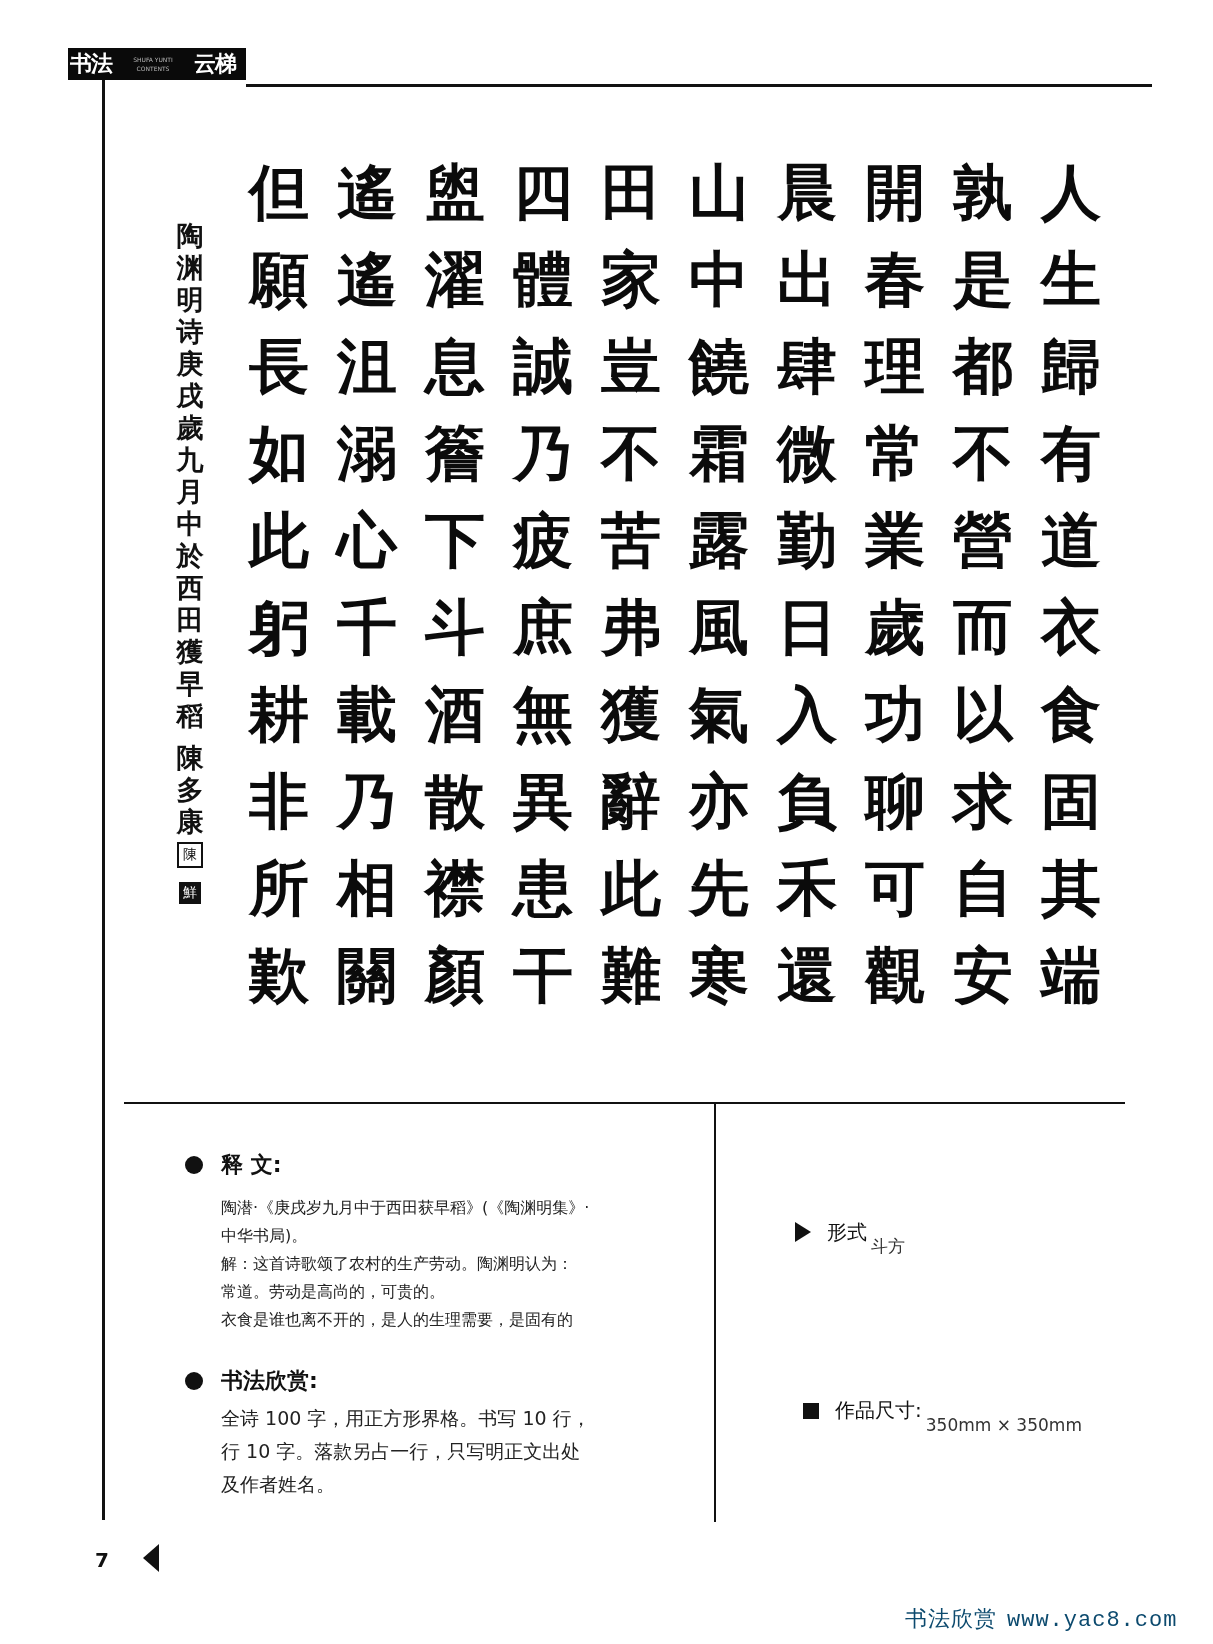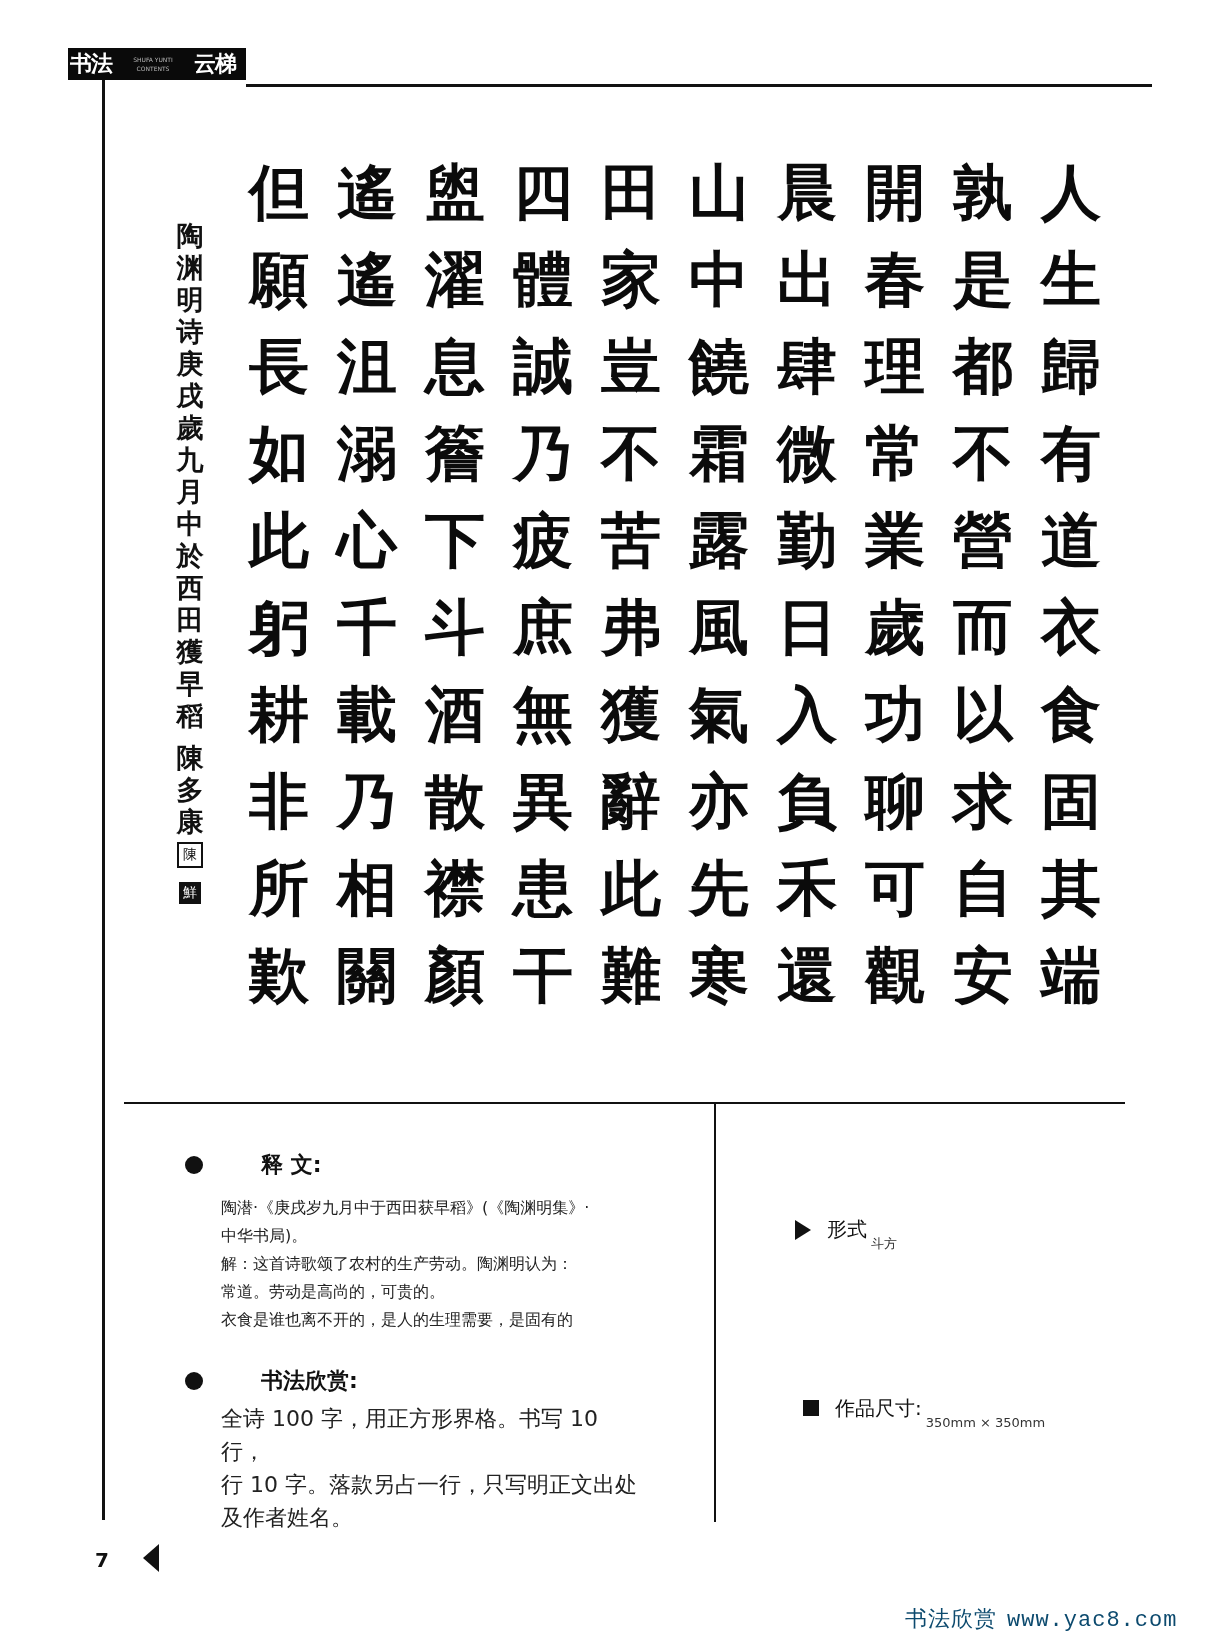--- a/index.html
+++ b/index.html
@@ -28,31 +28,31 @@
           font-family:"DejaVu Serif", serif; }
   .seal.outline { border:2px solid #111; color:#111; background:#fff; }
   .seal.solid { background:#111; color:#fff; margin-top:14px; }
 
   
   .divider-h { position:absolute; left:124px; top:1102px; width:1001px; height:2px; background:#111; }
   .divider-v { position:absolute; left:714px; top:1102px; width:2px; height:420px; background:#111; }
 
   
   .section { position:absolute; left:185px; }
-  .section .head { display:flex; align-items:center; font-size:22px; font-weight:bold;gap:40px; }
+  .section .head { display:flex; align-items:center; font-size:22px; font-weight:bold; }
   .bullet { width:18px; height:18px; border-radius:50%; background:#111; margin-right:18px; }
   .section .body { margin-left:36px; font-size:16px; line-height:28px; color:#222; width:420px; }
-  .section .body.lg { font-size:22px; line-height:33px; }
+  .section .body.lg { font-size:19px; line-height:33px; }
 
   
   .rnote { position:absolute; left:795px; display:flex; align-items:center; }
   .tri { width:0; height:0; border-top:10px solid transparent; border-bottom:10px solid transparent; border-left:16px solid #111; margin-right:16px; }
   .sq { width:16px; height:16px; background:#111; margin-right:16px; }
   .rnote .label { font-size:20px; color:#111; }
-  .rnote .val { font-size:13px; color:#333; margin-left:4px;margin-top:29px; }
+  .rnote .val { font-size:17px; color:#333; margin-left:4px;margin-top:29px; }
 
   .page-num { position:absolute; left:95px; top:1548px; font-size:20px; font-weight:bold; }
   .page-tri { position:absolute; left:143px; top:1544px; width:0; height:0;
               border-top:14px solid transparent; border-bottom:14px solid transparent; border-right:16px solid #111; }
 
   .watermark { position:absolute; left:905px; top:1604px; color:#0c4a6e; font-size:22px;
                font-family:"DejaVu Serif", "Liberation Serif", serif; letter-spacing:1px; }
   .watermark .url { font-family:"Liberation Mono", "DejaVu Sans Mono", monospace; margin-left:10px; }
 </style>
 </head>

